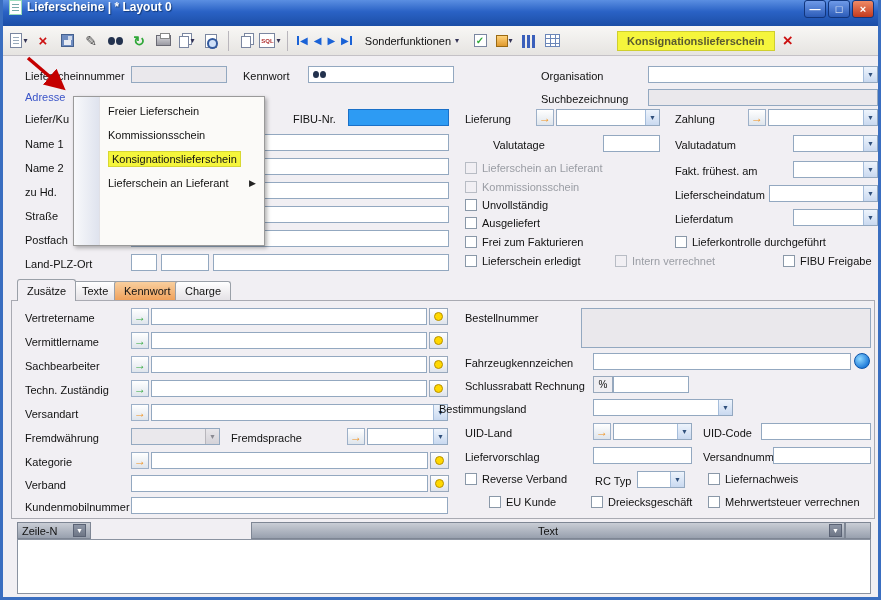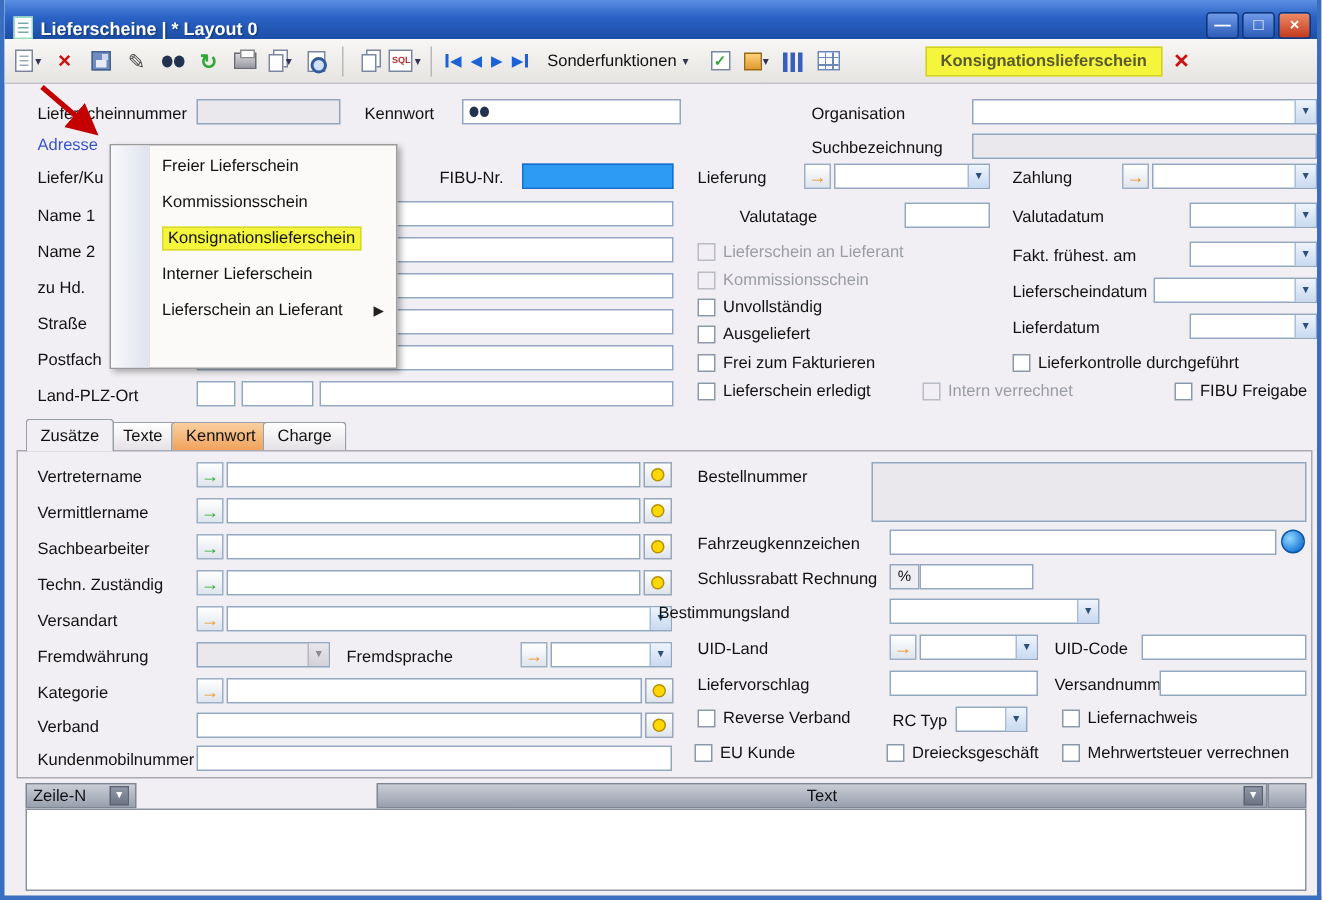--- a/index.html
+++ b/index.html
@@ -3,21 +3,21 @@
 <meta charset="utf-8">
 <style>
   * { box-sizing: border-box; }
   html,body { margin:0; padding:0; background:#d8d5d0; }
   body { font-family:"Liberation Sans", sans-serif; font-size:11px; color:#111; }
   .win { position:relative; width:881px; height:600px; overflow:hidden;
          border:3px solid #3a6ec0; border-top:none; background:#f1eff3; }
   
   .titlebar { position:absolute; left:0; top:0; right:0; height:26px;
     background:linear-gradient(#5b8fe2 0%, #2a62c5 45%, #1c4ea6 100%);
-    display:flex; align-items:flex-end; padding:0 4px; }
+    display:flex; align-items:flex-start; padding:0 4px; }
   .title-icon { width:13px; height:15px; background:#fff; border:1px solid #9db; margin:0 5px 0 2px;
     position:relative; }
   .title-icon::after{content:"";position:absolute;left:2px;top:3px;right:2px;height:1px;background:#7aa;box-shadow:0 3px 0 #7aa,0 6px 0 #7aa;}
   .title-text { color:#fff; font-weight:bold; font-size:12px; text-shadow:1px 1px 1px #123a7a; }
   .title-btns { margin-left:auto; display:flex; gap:2px; }
   .tbn { width:22px; height:18px; border:1px solid #12367c; border-radius:3px; color:#fff;
     display:flex; align-items:center; justify-content:center; font-size:11px; font-weight:bold;
     background:linear-gradient(#6f9ae8,#2c5cb8); }
   .tbn.close { background:linear-gradient(#ef8a66,#c33a1e); }
   
@@ -440,21 +440,21 @@
   </div>
   <div class="lbl" style="left:592px;top:474px">RC Typ</div>
   <div class="combo" style="left:634px;top:471px;width:48px">
       <span class="dd">▼</span>
     </div>
   <div class="cbrow" style="left:705px;top:472px">
     <span class="cbx"></span>
     <span class="lbl" style="position:static">Liefernachweis</span>
   </div>
 
-  <div class="cbrow" style="left:460px;top:495px">
+  <div class="cbrow" style="left:486px;top:495px">
     <span class="cbx"></span>
     <span class="lbl" style="position:static">EU Kunde</span>
   </div>
   <div class="cbrow" style="left:588px;top:495px">
     <span class="cbx"></span>
     <span class="lbl" style="position:static">Dreiecksgeschäft</span>
   </div>
   <div class="cbrow" style="left:705px;top:495px">
     <span class="cbx"></span>
     <span class="lbl" style="position:static">Mehrwertsteuer verrechnen</span>
@@ -476,23 +476,20 @@
     <div class="mi">
         <span>Freier Lieferschein</span>
       </div>
     <div class="mi">
         <span>Kommissionsschein</span>
       </div>
     <div class="mi">
         <span class="hl">Konsignationslieferschein</span>
       </div>
     <div class="mi">
-        <span>Interner Lieferschein</span>
-      </div>
-    <div class="mi">
       <span>Lieferschein an Lieferant</span>
       <span class="sub">▶</span>
     </div>
   </div>
 
   <svg class="anno">
     <defs>
       <marker id="ah" markerWidth="8" markerHeight="8" refX="5" refY="3" orient="auto">
         <path d="M0,0 L6,3 L0,6 Z" fill="#c40000"></path>
       </marker>

